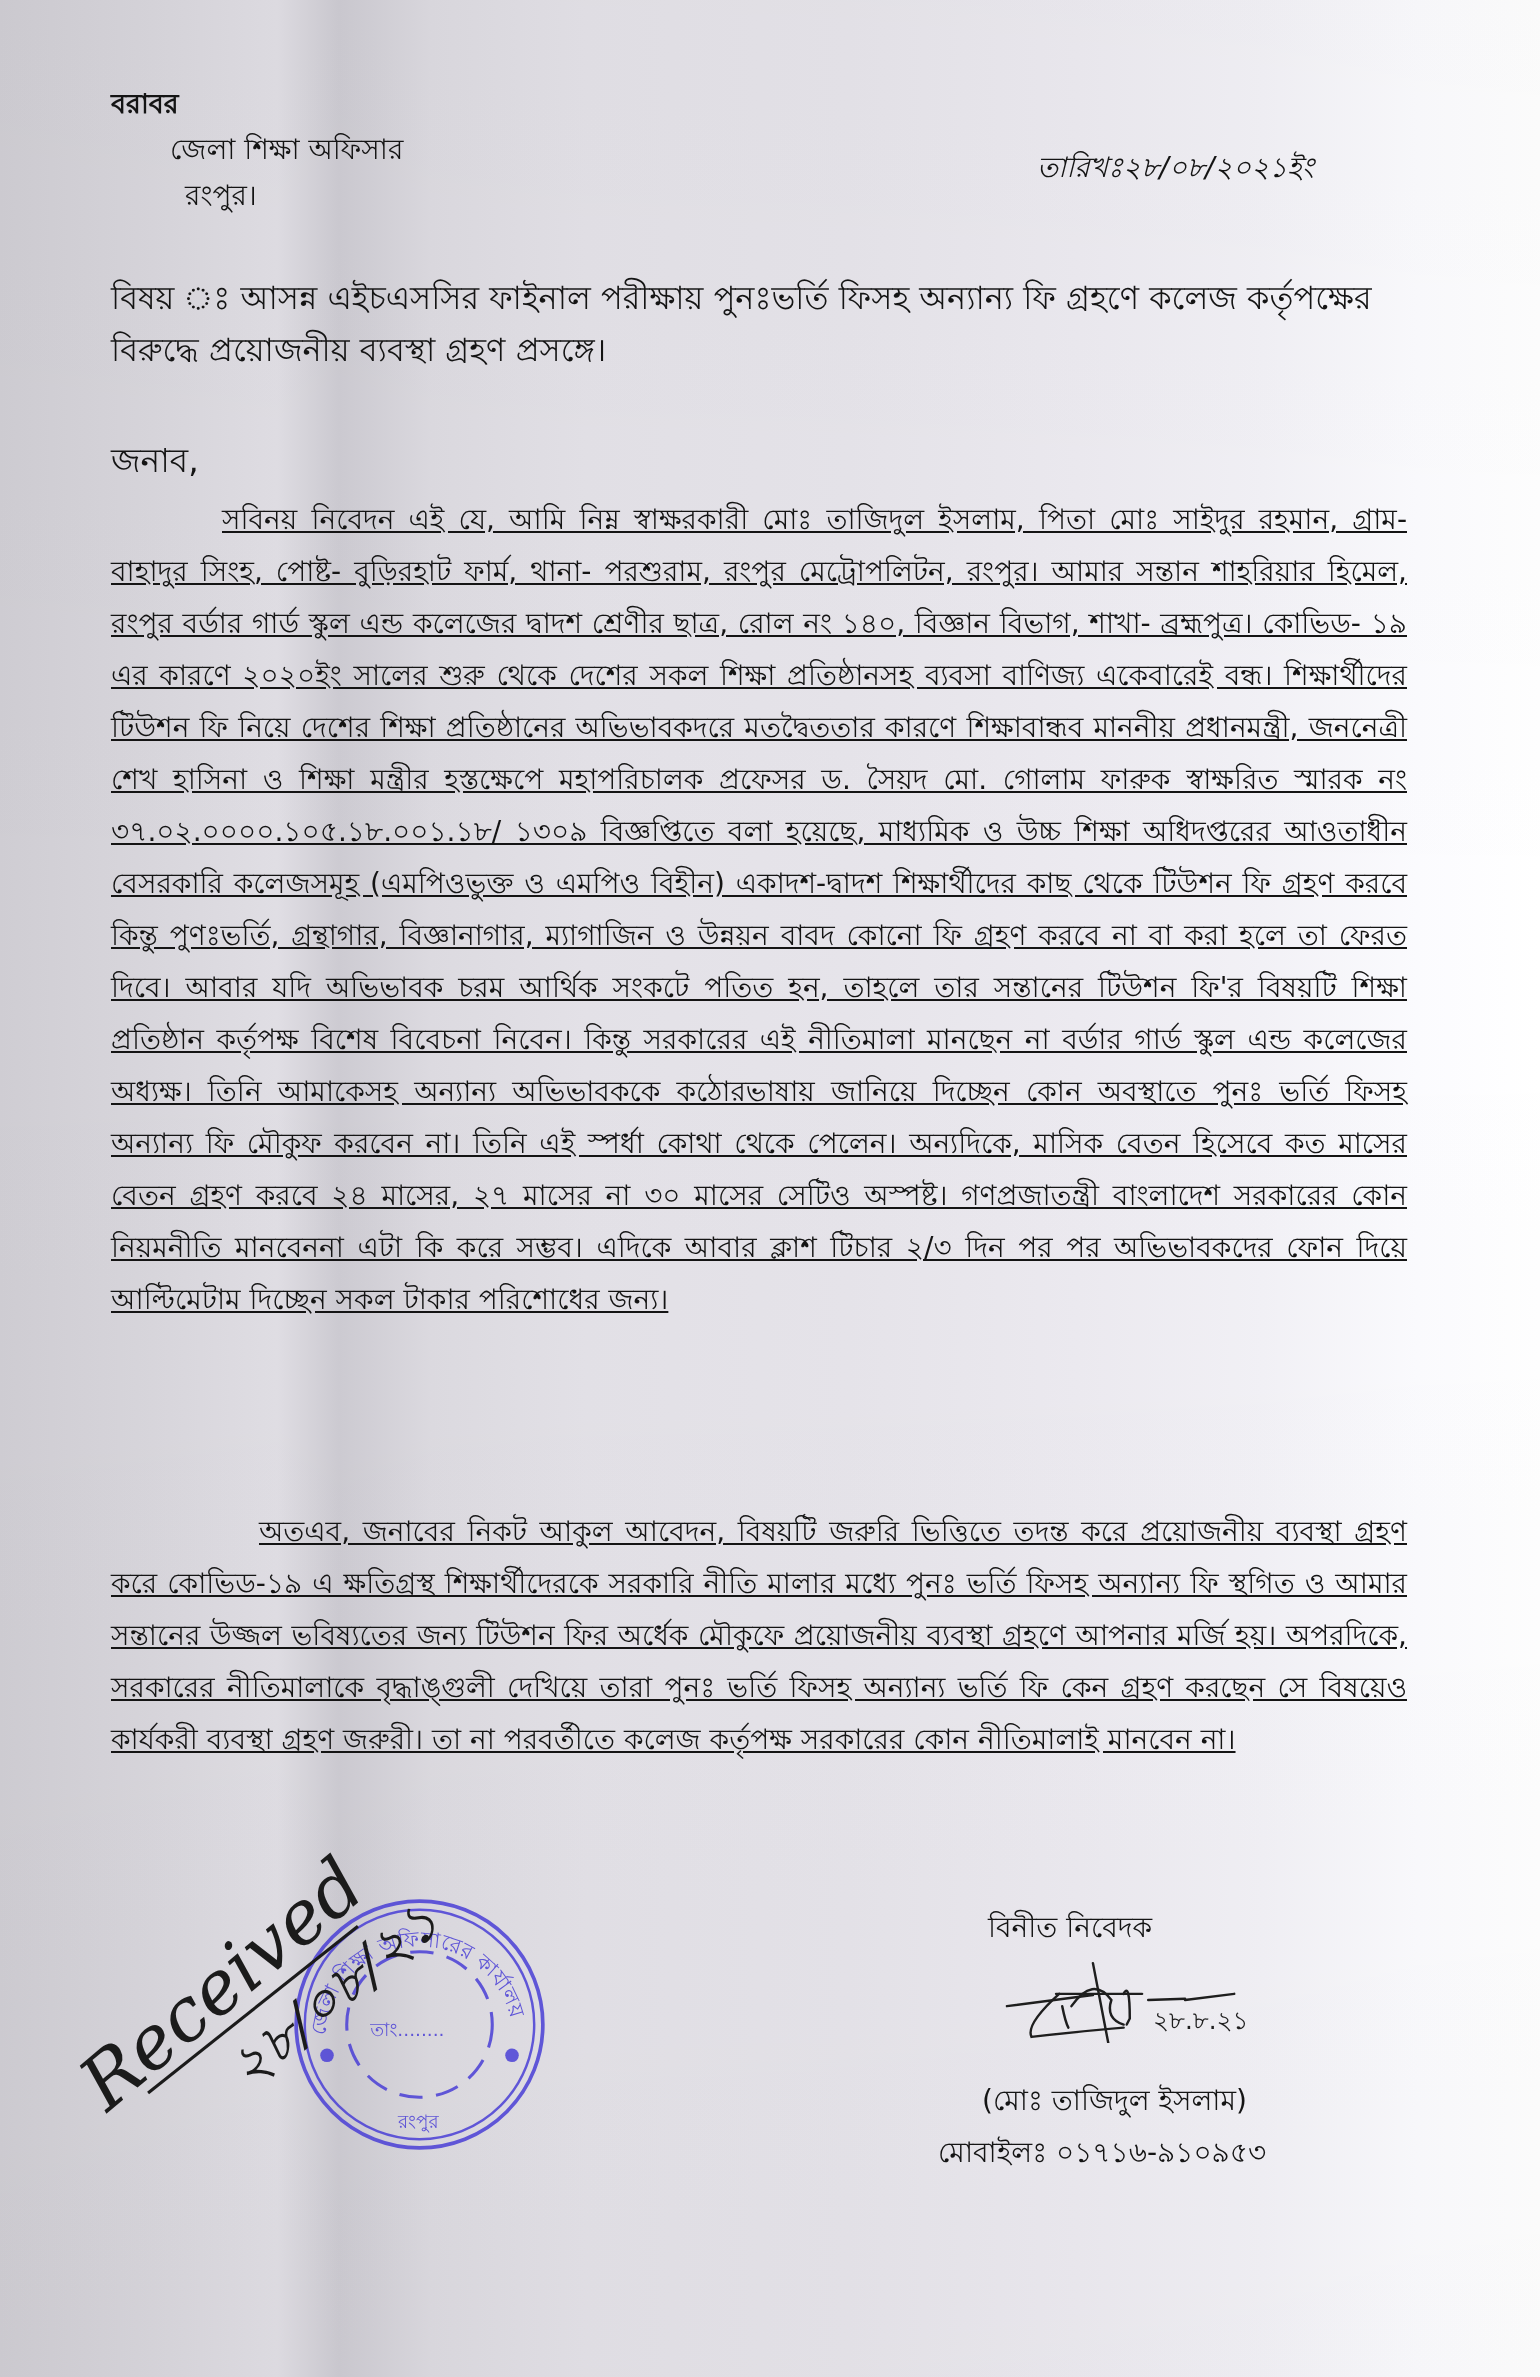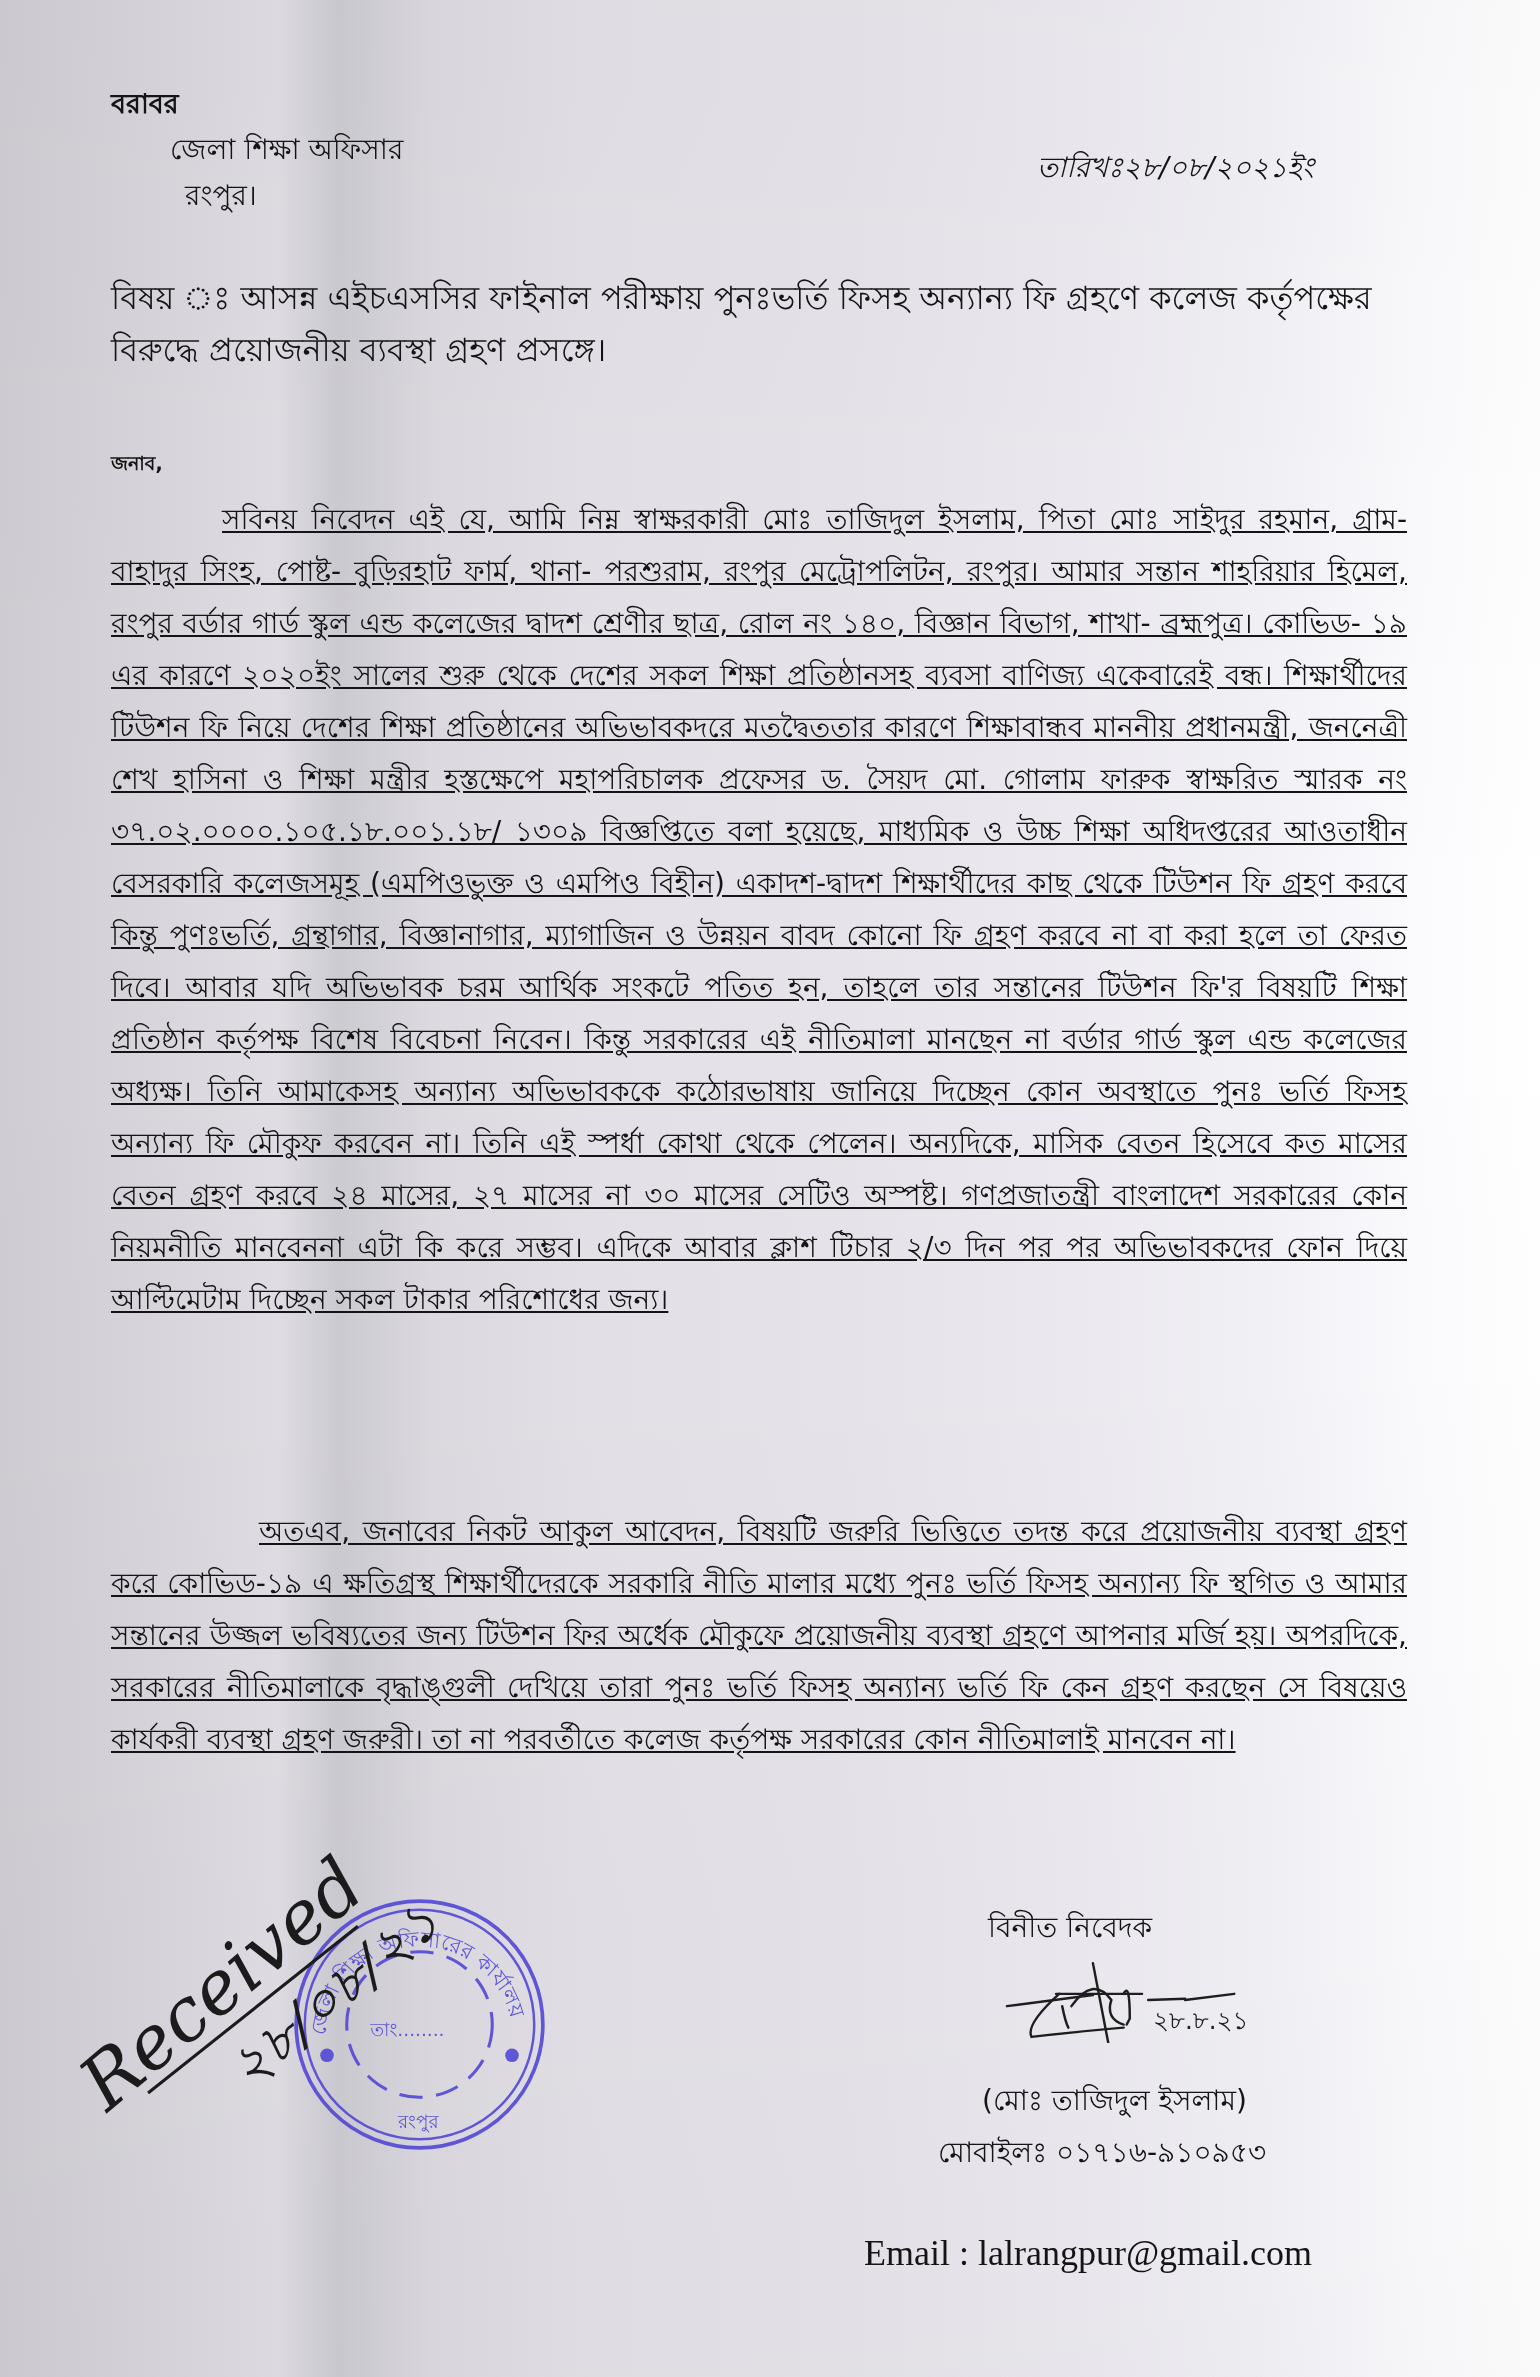--- a/index.html
+++ b/index.html
@@ -25,21 +25,21 @@
     #to-label { left: 111px; top: 93px; font-weight: bold; font-size: 27px; font-family: Liberation Mono, monospace; }
     #to-office { left: 170px; top: 136px; font-size: 28px; }
     #to-city { left: 185px; top: 182px; font-size: 28px; text-align: center; }
     #date { left: 1037px; top: 154px; font-size: 28px; font-style: italic; }
 
     #subject {
       position: absolute; left: 111px; top: 272px; width: 1309px;
       font-size: 32px; font-weight: normal; line-height: 52px; white-space: normal;
     }
 
-    #salutation { left: 111px; top: 454px; font-weight: bold; font-size: 19px; }
+    #salutation { left: 111px; top: 444px; font-weight: normal; font-size: 33px; }
 
     .para {
       position: absolute; left: 111px; width: 1296px;
       font-size: 28px; line-height: 52px;
       text-align: justify; text-align-last: left; text-decoration: underline;
     }
     #para1 { top: 494px; text-indent: 111px; }
     #para2 { top: 1506px; text-indent: 148px; }
 
     #closing { left: 988px; top: 1914px; font-size: 28px; }
@@ -82,21 +82,20 @@
       <path d="M150 10 L175 140"></path>
       <path d="M200 60 Q210 40 210 100 L205 110"></path>
       <path d="M240 70 L300 68"></path>
       <path d="M300 70 L380 60"></path>
     </g>
     <text x="248" y="118" font-size="40" fill="#1e1e1e" font-family="DejaVu Sans, sans-serif">২৮.৮.২১</text>
   </svg>
 
   <div id="signer-name" class="txt">(মোঃ তাজিদুল ইসলাম)</div>
   <div id="mobile" class="txt">মোবাইলঃ ০১৭১৬-৯১০৯৫৩</div>
-  <div id="email" class="txt">Email : lalrangpur@gmail.com</div>
 
   <svg class="handwriting" style="left:290px; top:1895px;" width="259" height="259" viewBox="0 0 420 420">
     <g fill="none" stroke="#4a3fd6" opacity="0.85">
       <circle cx="210" cy="210" r="200" stroke-width="6"></circle>
       <circle cx="210" cy="210" r="186" stroke-width="4"></circle>
       <circle cx="210" cy="210" r="118" stroke-width="5" stroke-dasharray="38 22"></circle>
     </g>
     <defs>
       <path id="stamp-arc" d="M 60 260 A 152 152 0 1 1 360 260"></path>
     </defs>

